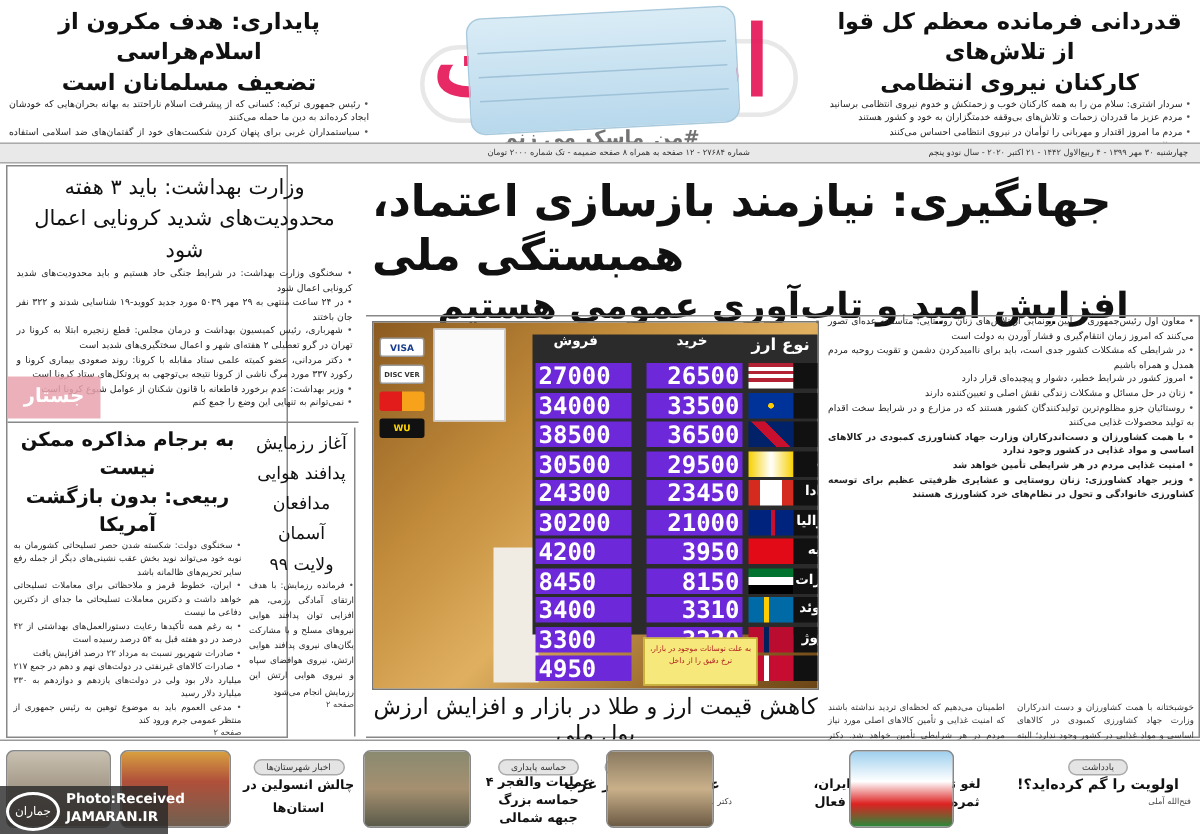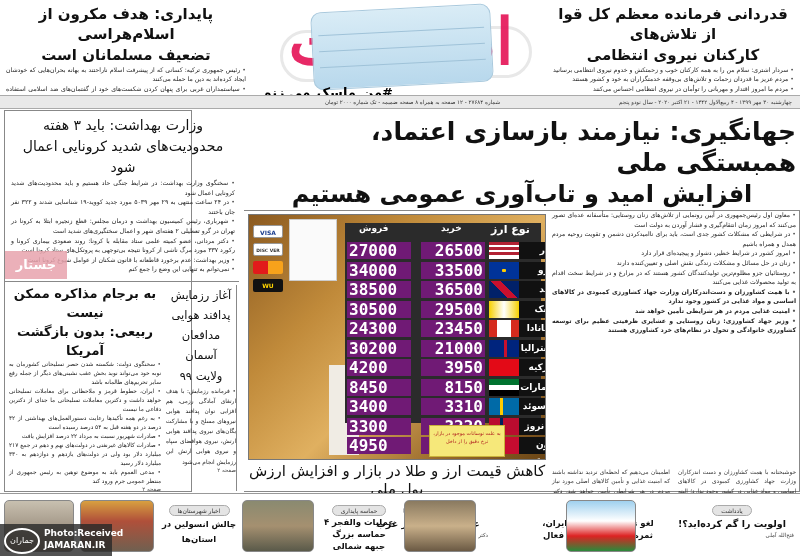--- a/index.html
+++ b/index.html
@@ -13,46 +13,46 @@
 
 #top-left{left:6px;top:4px;width:240px;height:88px}
 #top-right{left:552px;top:4px;width:242px;height:88px}
 #top-left .hl,#top-right .hl{font-size:15px}
 
 #masthead{left:262px;top:0;width:278px;height:100px;overflow:hidden}
 .mask{position:absolute;left:50px;top:8px;width:180px;height:78px;background:linear-gradient(180deg,#d9ecf6,#b8d8ec);border-radius:10px;border:1px solid #a9c9dd;transform:rotate(-3deg)}
 .mask .pleat{position:absolute;left:6px;right:6px;height:1px;background:#9fc2d8}
 .loop{position:absolute;border:3px solid #e8e8e8;border-radius:30px}
 .logo-text{position:absolute;left:0;top:4px;width:278px;font-size:64px;font-weight:bold;color:#e5175a;text-align:center;letter-spacing:-2px;opacity:.92;font-family:"DejaVu Serif",serif}
-.hashtag{position:absolute;left:0;bottom:0;width:278px;text-align:left;font-size:13px;font-weight:bold;color:#000000}
+.hashtag{position:absolute;left:0;bottom:0;width:278px;text-align:center;font-size:13px;font-weight:bold;color:#737373}
 
 #infobar{left:0;top:95px;width:800px;height:14px;background:#e9e9e9;border-top:1px solid #aaa;border-bottom:1px solid #aaa;font-size:5.5px;color:#333}
 #infobar span{position:absolute;top:3px;white-space:nowrap}
 
 #main-headline{left:248px;top:116px;width:548px}
-#main-headline .l1{font-size:25px;font-weight:bold;text-align:right;letter-spacing:-.5px;line-height:1.25}
+#main-headline .l1{font-size:29px;font-weight:bold;text-align:left;letter-spacing:-.5px;line-height:1.25}
 #main-headline .l2{font-size:24px;font-weight:bold;text-align:center;line-height:1.3}
 
 #left-box{left:4px;top:110px;width:188px;height:382px;border:1px solid #888}
 #health .hl{font-size:14px;font-weight:normal;line-height:1.5}
 #health{position:absolute;left:6px;top:4px;width:224px}
 #banner{position:absolute;left:0;top:140px;width:62px;height:28px;background:#e8a3ad;color:#fff;font-weight:bold;font-size:13px;text-align:center;line-height:28px;opacity:.85}
 #divider-h{position:absolute;left:0;top:170px;width:234px;height:1px;background:#888}
 #rabii{position:absolute;left:4px;top:174px;width:152px}
 #rabii .hl{font-size:13px;font-weight:bold;line-height:1.45}
 #air{position:absolute;left:160px;top:174px;width:72px;border-right:1px solid #888}
 #air-inner{position:absolute;right:0;top:0;width:70px}
 #air .hl{font-size:11.5px;font-weight:normal;line-height:1.75}
 
 #photo{left:248px;top:214px;width:298px;height:246px;border:1px solid #777;background:linear-gradient(135deg,#8b5a20,#c08a3a 30%,#e0b060 55%,#9a6b2c 80%,#6a4515);overflow:hidden}
 .card{position:absolute;left:4px;width:30px;height:13px;border-radius:2px;font-size:6px;font-weight:bold;text-align:center;line-height:13px;direction:ltr}
 .notice{position:absolute;background:#fafafa;border:1px solid #ccc;font-size:4.5px;color:#333;padding:2px;line-height:1.5}
-#board{position:absolute;left:96px;top:8px;width:196px;height:200px;background:#2b2b2b}
+#board{position:absolute;left:106px;top:8px;width:196px;height:200px;background:#2b2b2b}
 .brow{position:absolute;left:0;width:196px;height:19px;direction:ltr}
-.brow .sell,.brow .buy{position:absolute;top:1px;height:17px;background:#701a75;color:#fff;font-weight:bold;font-size:16px;font-family:"DejaVu Sans Mono",monospace;line-height:17px;padding:0 2px}
+.brow .sell,.brow .buy{position:absolute;top:1px;height:17px;background:#6d28d9;color:#fff;font-weight:bold;font-size:16px;font-family:"DejaVu Sans Mono",monospace;line-height:17px;padding:0 2px}
 .brow .sell{left:2px;width:64px;text-align:left}
 .brow .buy{left:76px;width:64px;text-align:right}
 .brow .flag{position:absolute;left:144px;top:1px;width:30px;height:17px}
 .brow .name{position:absolute;left:174px;top:1px;width:58px;height:17px;background:#111;color:#fff;font-size:9px;font-weight:bold;text-align:center;line-height:17px;direction:rtl}
 .bhead{position:absolute;top:0;height:16px;font-size:9px;color:#fff;font-weight:bold}
 #yellow-note{position:absolute;left:180px;top:210px;width:76px;height:32px;background:#f6e87a;border:1px solid #c8b23a;font-size:5px;color:#b02020;text-align:center;line-height:1.6;padding-top:3px}
 #photo-caption{left:248px;top:462px;width:298px;font-size:15px;text-align:center;font-weight:normal;color:#111}
 #main-box{left:244px;top:210px;width:556px;height:282px;border:1px solid #888;border-left:none}
 
 #right-col{left:552px;top:210px;width:244px}

